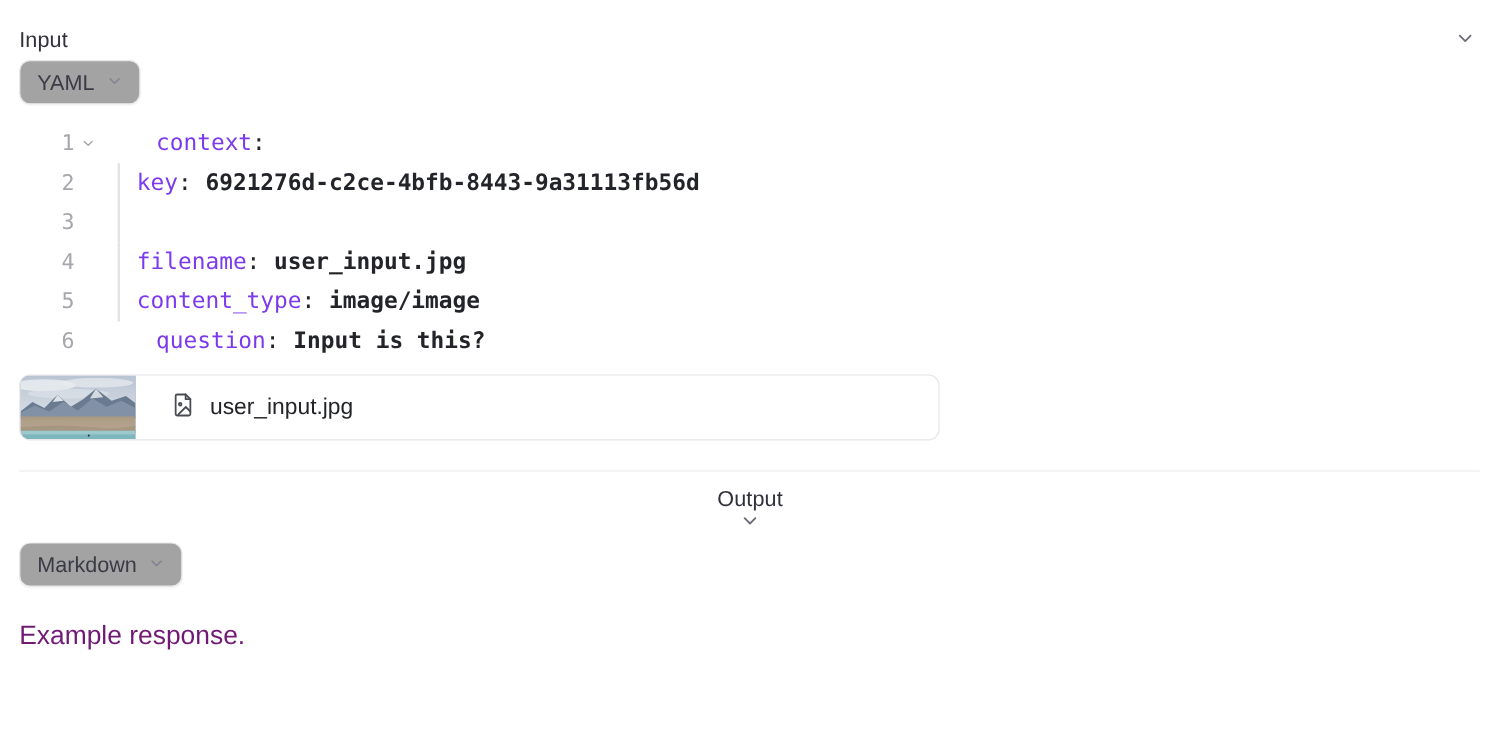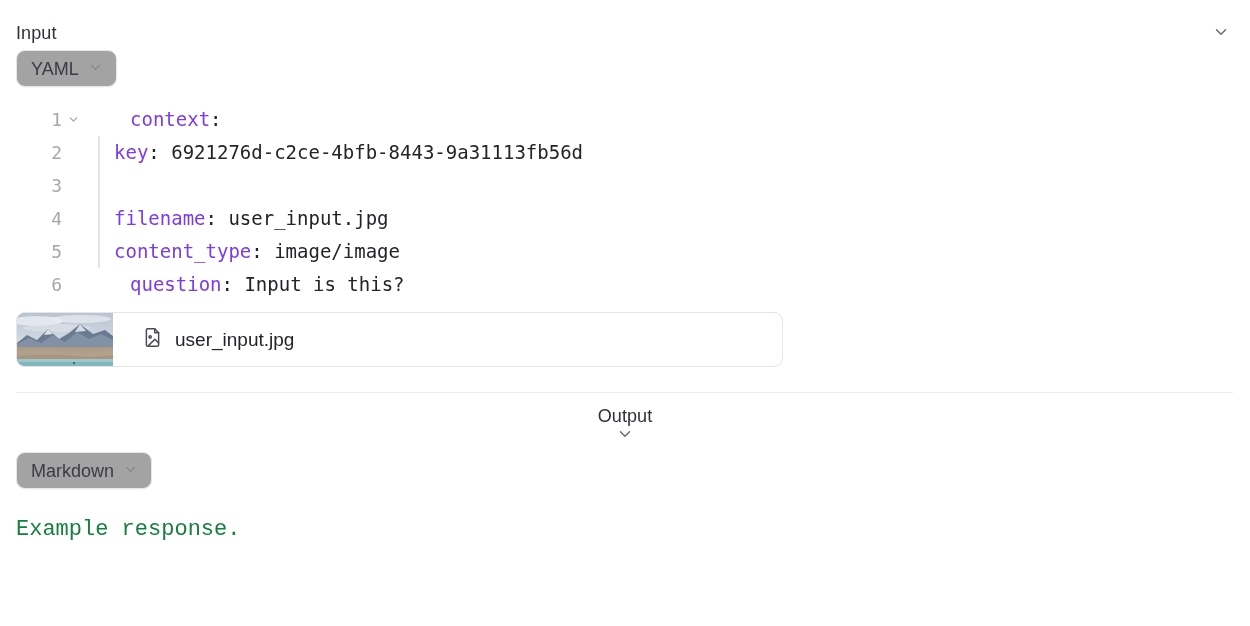--- a/index.html
+++ b/index.html
@@ -118,21 +118,21 @@
   .indent-guide.hidden { background: transparent; }
   .code-text {
     white-space: pre;
     color: #232429;
     padding-left: 14px;
     line-height: 33px;
   }
   .code-text.root { padding-left: 30px; }
   .tok-key { color: #7c3aed; }
   .tok-punct { color: #232429; }
-  .tok-val { color: #232429; }
+  .tok-val { color: #232429; font-weight: bold; }
 
   
   .attachment-wrap {
     padding: 11px 16px 0 16px;
   }
   .attachment-card {
     width: 767px;
     height: 55px;
     border: 1px solid #e6e6e9;
     border-radius: 9px;
@@ -170,23 +170,23 @@
     background: #ececed;
     margin: 25px 17px 0 16px;
   }
 
   
   .output-body {
     padding: 26px 16px 0 16px;
   }
   .output-text {
     font-size: 22px;
-    color: #15803d;
+    color: #701a75;
     line-height: 1.35;
-    font-family: Liberation Mono, monospace;
+    font-family: Liberation Sans, sans-serif;
   }
 
   .spacer-16 { height: 16px; }
 </style>
 </head>
 <body>
 
 <div class="page">
 
   <div class="spacer-16"></div>

